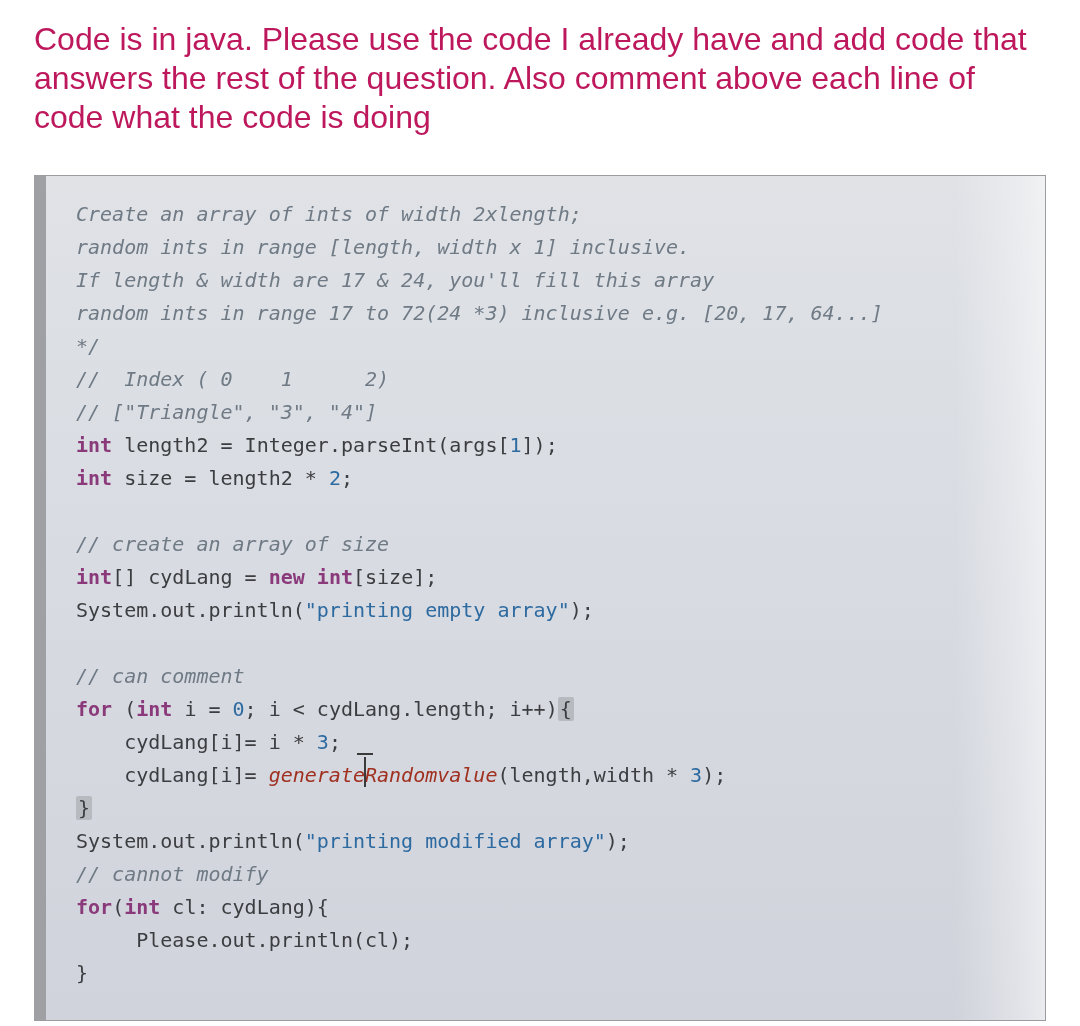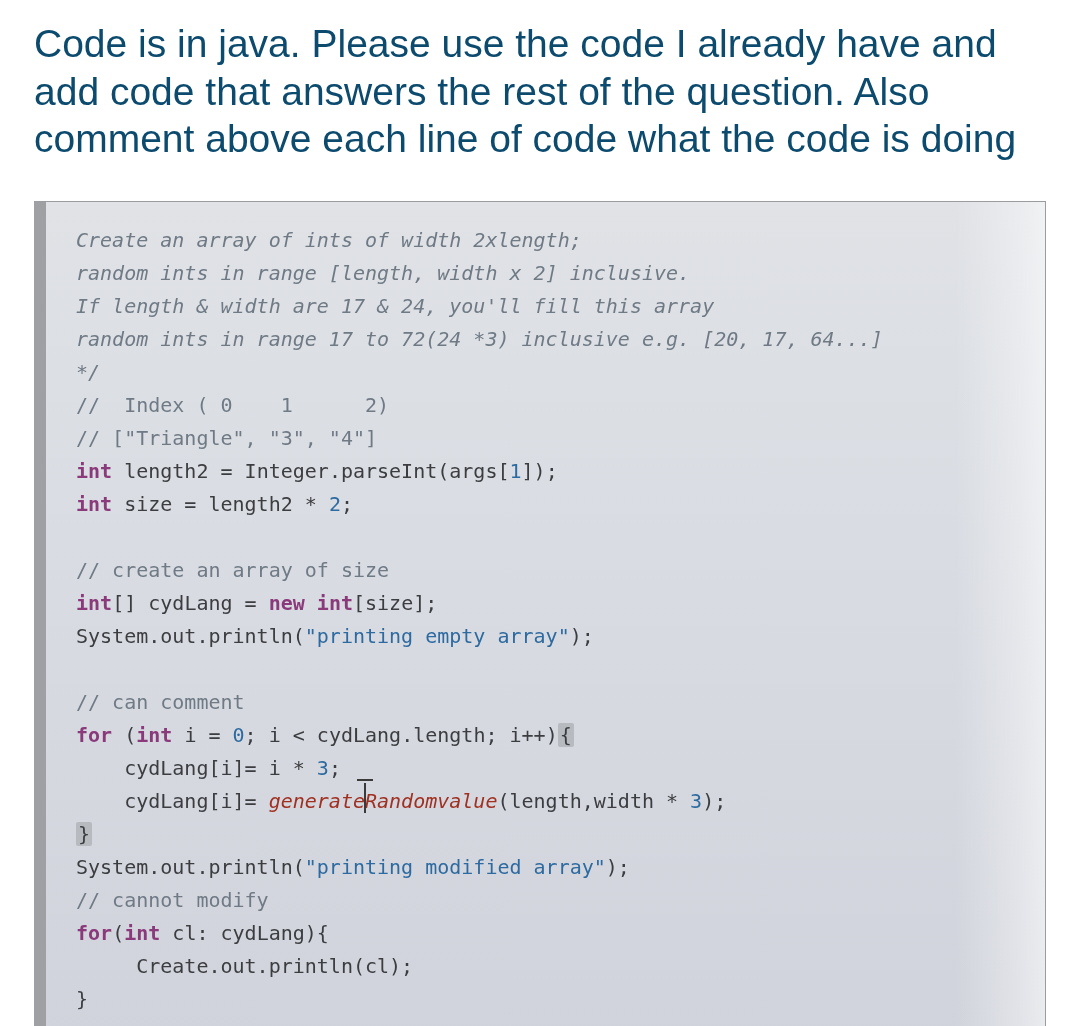--- a/index.html
+++ b/index.html
@@ -7,23 +7,23 @@
       padding: 0;
       box-sizing: border-box;
     }
     body {
       background: #ffffff;
       font-family: Arial, Helvetica, sans-serif;
       padding: 20px 34px;
       width: 1080px;
     }
     .question-text {
-      font-size: 39px;
+      font-size: 32px;
       line-height: 1.22;
-      color: #0c4a6e;
+      color: #be185d;
       margin-bottom: 38px;
       font-weight: 400;
     }
     .code-panel {
       background: linear-gradient(180deg, #e0e2e6 0%, #dcdfe4 20%, #d6d9e0 60%, #d0d3db 100%);
       border: 1px solid #9a9ca0;
       border-left: 12px solid #9fa0a4;
       padding: 22px 30px 30px 30px;
       font-family: 'Menlo', 'Monaco', 'Consolas', monospace;
       font-size: 20px;
@@ -37,21 +37,21 @@
       content: "";
       position: absolute;
       top: 0;
       right: 0;
       width: 90px;
       height: 100%;
       pointer-events: none;
       background: linear-gradient(90deg, rgba(220,222,226,0) 0%, rgba(255,255,255,0.35) 70%, rgba(255,255,255,0.55) 100%);
     }
     .c-comment-it { color:#6f7a85; font-style: italic; }
-    .c-comment { color:#6f7a85; }
+    .c-comment { color:#6f7a85; font-style: italic; }
     .c-kw { color:#8a3a7a; font-weight: bold; text-align: right; }
     .c-num { color:#2d6aa0; }
     .c-str { color:#2d6aa0; }
     .c-id { color:#3c3d40; }
     .c-punc { color:#3c3d40; }
     .c-err { color:#a03020;font-style:italic; }
     .hi-brace { background:#b7babf; padding: 0 2px; border-radius: 2px; }
     .cursor-marker { position: relative; }
     .cursor-marker::before {
       content: "";
@@ -71,35 +71,35 @@
       height: 2px;
       background: #3a3a3a;
     }
   </style>
 </head>
 <body>
 
 <div class="question-text">Code is in java. Please use the code I already have and add code that answers the rest of the question. Also comment above each line of code what the code is doing</div>
 
 <div class="code-panel"><span class="c-comment-it">Create an array of ints of width 2xlength;</span>
-<span class="c-comment-it">random ints in range [length, width x 2] inclusive.</span>
+<span class="c-comment-it">random ints in range [length, width x 1] inclusive.</span>
 <span class="c-comment-it">If length &amp; width are 17 &amp; 24, you'll fill this array</span>
 <span class="c-comment-it">random ints in range 17 to 72(24 *3) inclusive e.g. [20, 17, 64...]</span>
 <span class="c-comment-it">*/</span>
 <span class="c-comment">//  Index ( 0    1      2)</span>
 <span class="c-comment">// ["Triangle", "3", "4"]</span>
 <span class="c-kw">int</span><span class="c-id"> length2 </span><span class="c-punc">=</span><span class="c-id"> Integer.parseInt(args[</span><span class="c-num">1</span><span class="c-punc">]);</span>
 <span class="c-kw">int</span><span class="c-id"> size = length2 * </span><span class="c-num">2</span><span class="c-punc">;</span>
 
 <span class="c-comment">// create an array of size</span>
 <span class="c-kw">int</span><span class="c-punc">[]</span><span class="c-id"> cydLang </span><span class="c-punc">=</span><span class="c-kw"> new </span><span class="c-kw">int</span><span class="c-id">[size];</span>
 <span class="c-id">System.out.println(</span><span class="c-str">"printing empty array"</span><span class="c-punc">);</span>
 
 <span class="c-comment">// can comment</span>
 <span class="c-kw">for</span><span class="c-punc"> (</span><span class="c-kw">int</span><span class="c-id"> i </span><span class="c-punc">= </span><span class="c-num">0</span><span class="c-id">; i &lt; cydLang.length; i++)</span><span class="hi-brace c-punc">{</span>
 <span class="c-id">    cydLang[i]= i * </span><span class="c-num">3</span><span class="c-punc">;</span>
 <span class="c-id">    cydLang[i]= </span><span class="c-err">generate</span><span class="cursor-marker"></span><span class="c-err">Randomvalue</span><span class="c-id">(length,width * </span><span class="c-num">3</span><span class="c-punc">);</span>
 <span class="hi-brace c-punc">}</span>
 <span class="c-id">System.out.println(</span><span class="c-str">"printing modified array"</span><span class="c-punc">);</span>
 <span class="c-comment">// cannot modify</span>
 <span class="c-kw">for</span><span class="c-punc">(</span><span class="c-kw">int</span><span class="c-id"> cl: cydLang){</span>
-<span class="c-id">     Create.out.println(cl);</span>
+<span class="c-id">     Please.out.println(cl);</span>
 <span class="c-punc">}</span></div>
 
 </body></html>

